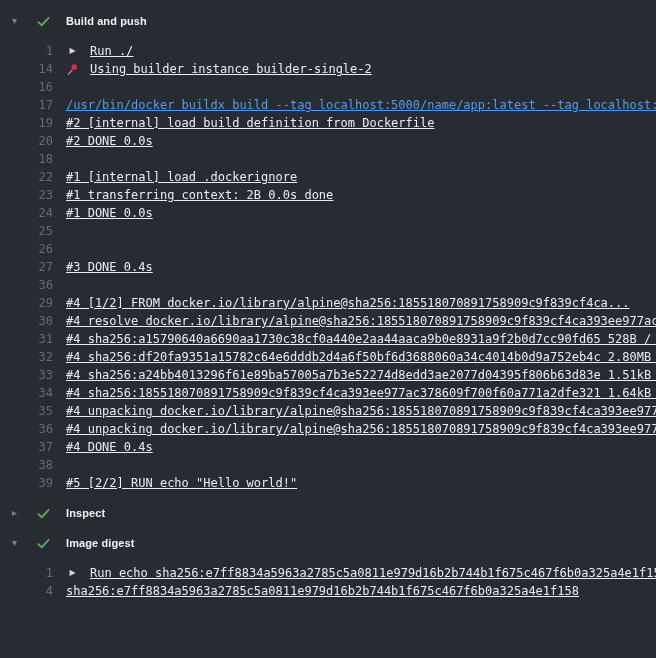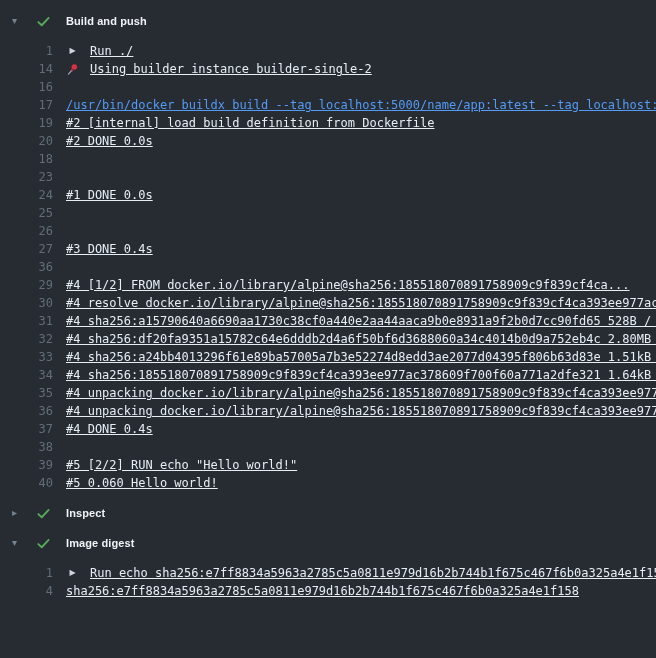--- a/index.html
+++ b/index.html
@@ -104,23 +104,28 @@
   <div class="log-line">
     <span class="ln">20</span>
     <span class="line-content"><span class="txt">#2 DONE 0.0s</span></span>
   </div>
 
   <div class="log-line">
     <span class="ln">18</span>
     <span class="line-content"><span class="txt"></span></span>
   </div>
 
+  <div class="log-line">
+    <span class="ln">22</span>
+    <span class="line-content"><span class="txt">#1 [internal] load .dockerignore</span></span>
+  </div>
 
   <div class="log-line">
     <span class="ln">23</span>
+    <span class="line-content"><span class="txt">#1 transferring context: 2B 0.0s done</span></span>
   </div>
 
   <div class="log-line">
     <span class="ln">24</span>
     <span class="line-content"><span class="txt">#1 DONE 0.0s</span></span>
   </div>
 
   <div class="log-line">
     <span class="ln">25</span>
     <span class="line-content"><span class="txt"></span></span>
@@ -188,24 +193,20 @@
   <div class="log-line">
     <span class="ln">38</span>
     <span class="line-content"><span class="txt"></span></span>
   </div>
 
   <div class="log-line">
     <span class="ln">39</span>
     <span class="line-content"><span class="txt">#5 [2/2] RUN echo "Hello world!"</span></span>
   </div>
 
-  <div class="log-line">
-    <span class="ln">40</span>
-    <span class="line-content"><span class="txt">#5 0.060 Hello world!</span></span>
-  </div>
 </div>
   </section>
 
   <section class="step">
     <header class="step-header">
       <span class="chev">▸</span>
       <span class="check">
         <svg width="15" height="15" viewBox="0 0 16 16">
           <path d="M2.5 8.6 L6.1 12 L13.5 4.2" fill="none" stroke="#57ab5a" stroke-width="2" stroke-linecap="round" stroke-linejoin="round"></path>
         </svg>

